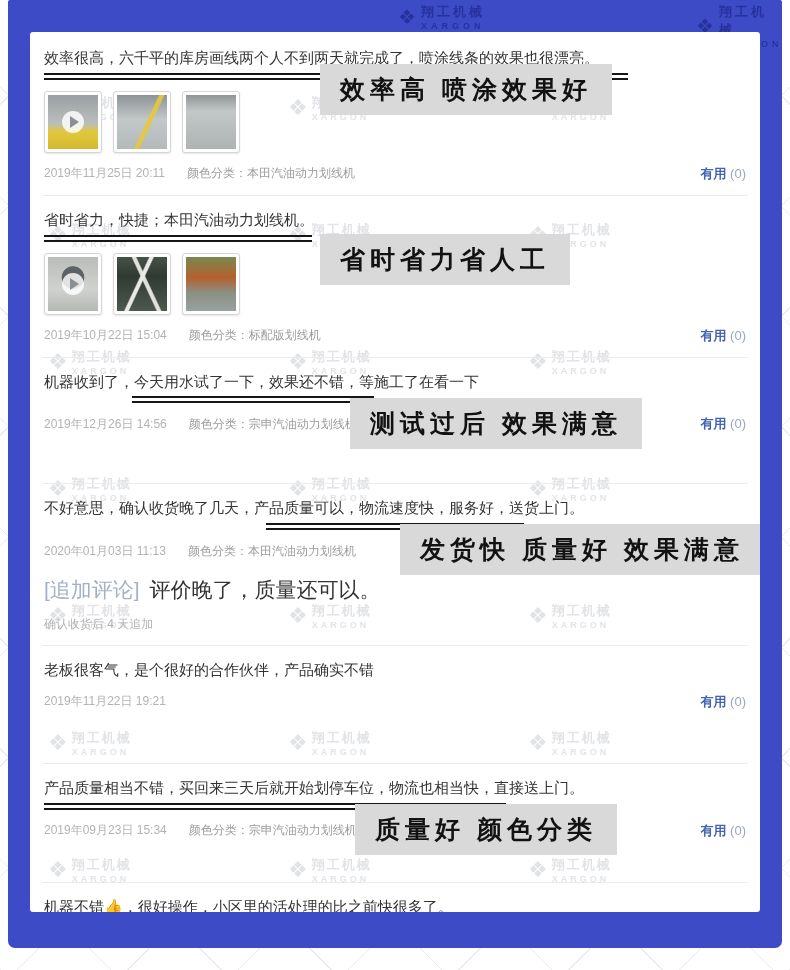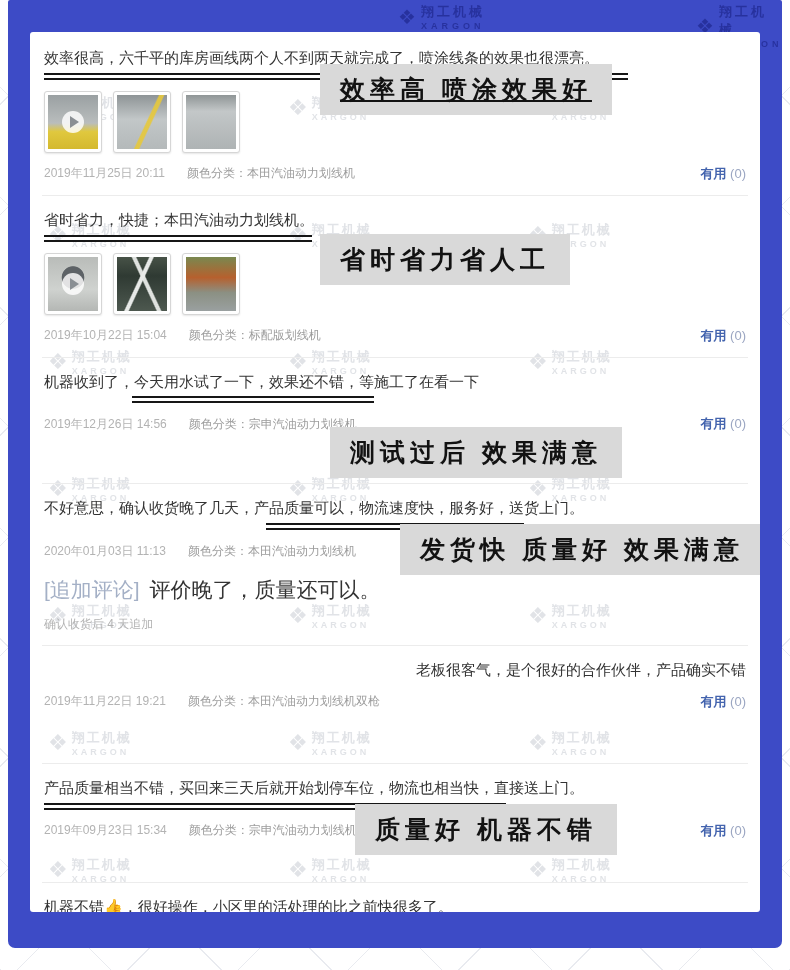--- a/index.html
+++ b/index.html
@@ -78,21 +78,21 @@
     radial-gradient(circle at 50% 38%, #5d6266 0 26%, transparent 28%),
     linear-gradient(to bottom,#b9bcb9 0%,#cfd2cf 60%,#b4b7b4 100%);}
   .t-r2b .img{background:
     linear-gradient(115deg, transparent 42%, #e8eae8 44%, #e8eae8 48%, transparent 50%),
     linear-gradient(65deg, transparent 52%, #dfe2df 54%, #dfe2df 58%, transparent 60%),
     linear-gradient(to bottom,#475247 0%,#2f3a33 35%,#4d584f 100%);}
   .t-r2c .img{background:linear-gradient(to bottom,#79884f 0%,#b6602e 38%,#8b9083 66%,#9aa0a0 100%);}
 
   
   .r3{padding-bottom:50px;}
-  .r5{padding-bottom:52px;text-align:right;}
+  .r5{padding-bottom:52px;}
   .r6{padding-bottom:42px;}
 </style>
 </head>
 <body>
 
 <div class="frame">
   <div class="band-wm" style="left:390px;">
     <span class="wm-ico">❖</span>
     <span>
         <span class="wm-cn">翔工机械</span>
@@ -271,21 +271,21 @@
           </div>
         <div class="thumb t-r1c">
             <div class="img"></div>
           </div>
       </div>
       <div class="meta">
         <span class="date">2019年11月25日 20:11</span>
         <span class="cat"><span>颜色分类：</span><span>本田汽油动力划线机</span></span>
         <span class="useful"><span class="ul">有用</span> <span class="uc">(0)</span></span>
       </div>
-      <div class="hbox" style="left:278px;top:30px;text-decoration:underline;">效率高 喷涂效果好</div>
+      <div class="hbox" style="left:278px;top:30px;">效率高 喷涂效果好</div>
     </section>
 
     <section class="review r2">
       <p class="rtext">省时省力，快捷；本田汽油动力划线机。</p>
       <div class="uline" style="width:268px;"></div>
       <div class="thumbs">
         <div class="thumb t-r2a">
             <div class="img"></div>
             <span class="play"></span>
           </div>
@@ -305,21 +305,21 @@
     </section>
 
     <section class="review r3">
       <p class="rtext">机器收到了，今天用水试了一下，效果还不错，等施工了在看一下</p>
       <div class="uline" style="width:242px;margin-left:88px;"></div>
       <div class="meta">
         <span class="date">2019年12月26日 14:56</span>
         <span class="cat"><span>颜色分类：</span><span>宗申汽油动力划线机</span></span>
         <span class="useful"><span class="ul">有用</span> <span class="uc">(0)</span></span>
       </div>
-      <div class="hbox" style="left:288px;top:40px;margin-top:29px;">测试过后 效果满意</div>
+      <div class="hbox" style="left:308px;top:40px;">测试过后 效果满意</div>
     </section>
 
     <section class="review r4">
       <p class="rtext">不好意思，确认收货晚了几天，产品质量可以，物流速度快，服务好，送货上门。</p>
       <div class="uline" style="width:258px;margin-left:222px;"></div>
       <div class="meta">
         <span class="date">2020年01月03日 11:13</span>
         <span class="cat"><span>颜色分类：</span><span>本田汽油动力划线机</span></span>
         <span class="useful"><span class="ul">有用</span> <span class="uc">(0)</span></span>
       </div>
@@ -328,34 +328,33 @@
         <span class="atext">评价晚了，质量还可以。</span>
       </div>
       <div class="append-note">确认收货后 4 天追加</div>
       <div class="hbox" style="left:358px;top:40px;">发货快 质量好 效果满意</div>
     </section>
 
     <section class="review r5">
       <p class="rtext">老板很客气，是个很好的合作伙伴，产品确实不错</p>
       <div class="meta">
         <span class="date">2019年11月22日 19:21</span>
-        <span class="cat"><span>颜色分类：</span><span>本田汽油动力划线机双枪</span></span>
         <span class="useful"><span class="ul">有用</span> <span class="uc">(0)</span></span>
       </div>
     </section>
 
     <section class="review r6">
       <p class="rtext">产品质量相当不错，买回来三天后就开始划停车位，物流也相当快，直接送上门。</p>
       <div class="uline" style="width:462px;"></div>
       <div class="meta">
         <span class="date">2019年09月23日 15:34</span>
         <span class="cat"><span>颜色分类：</span><span>宗申汽油动力划线机</span></span>
         <span class="useful"><span class="ul">有用</span> <span class="uc">(0)</span></span>
       </div>
-      <div class="hbox" style="left:313px;top:40px;">质量好 机器不错</div>
+      <div class="hbox" style="left:313px;top:40px;">质量好 颜色分类</div>
     </section>
 
     <section class="review r7">
       <p class="rtext">机器不错👍，很好操作，小区里的活处理的比之前快很多了。</p>
 
     </section>
   </div>
 </div>
 
 </body></html>

